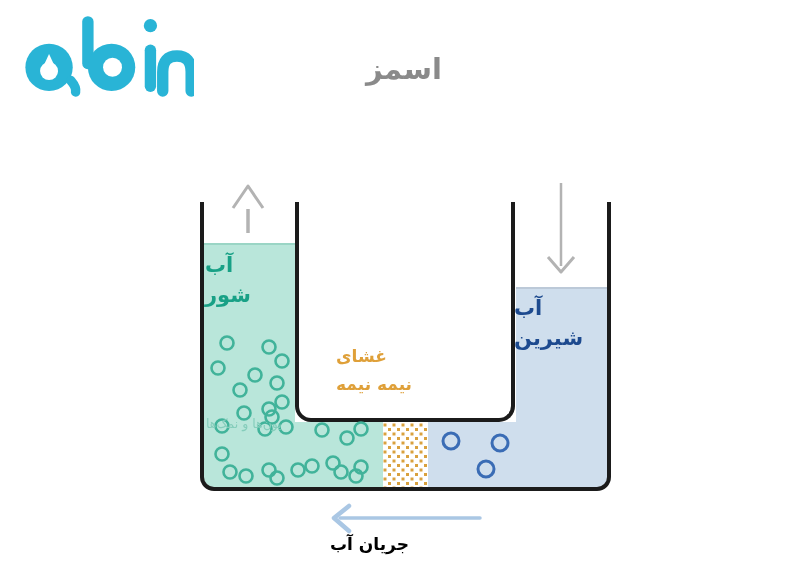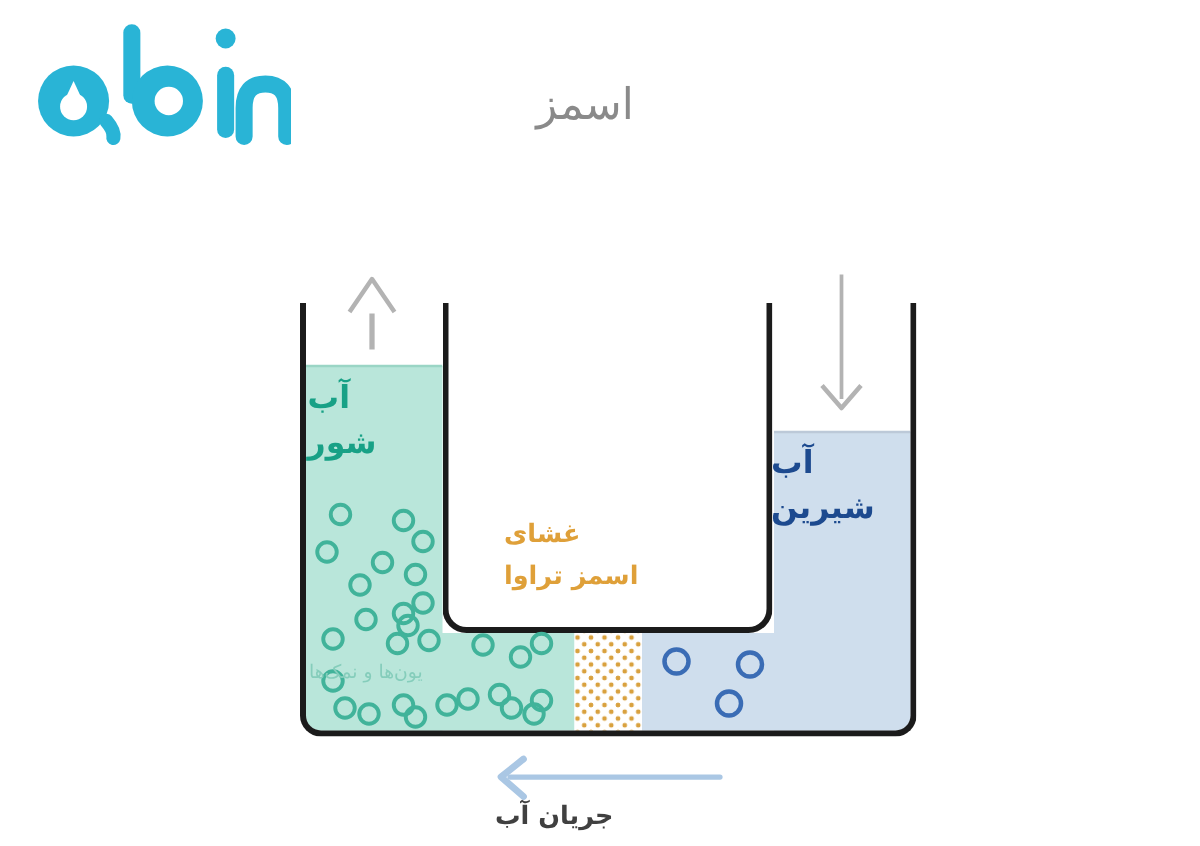--- a/index.html
+++ b/index.html
@@ -4,22 +4,22 @@
 <style>
   html,body{margin:0;padding:0;}
   body{
     width:800px;height:564px;position:relative;background:#ffffff;
     font-family:"DejaVu Sans", sans-serif;overflow:hidden;
   }
   .abs{position:absolute;}
   
   #logo{left:14px;top:12px;width:180px;height:86px;}
   #page-title{
-    left:240px;top:52px;width:300px;text-align:center;
-    font-size:29px;font-weight:normal;color:#8a8a8a;
+    left:254px;top:52px;width:300px;text-align:center;
+    font-size:29px;font-weight:bold;color:#8a8a8a;
   }
   
   .water{box-sizing:border-box;}
   #salt-water-column{
     left:204px;top:243px;width:91px;height:244px;
     background:#b9e6da;border-top:2px solid #9ad5c5;
     border-radius:0 0 0 10px;
   }
   #salt-water-channel{
     left:204px;top:422px;width:179px;height:65px;
@@ -57,22 +57,22 @@
     border-radius:0 0 14px 14px;
     pointer-events:none;
   }
   
   #overlay{left:0;top:0;width:800px;height:564px;}
   
   .lbl{white-space:pre-line;text-align:left;font-weight:bold;line-height:1.45;}
   #salt-water-label{left:205px;top:250px;width:90px;font-size:21px;color:#18a186;}
   #fresh-water-label{left:514px;top:293px;width:95px;font-size:21px;color:#1d4a8f;}
   #membrane-label{left:336px;top:342px;width:140px;font-size:17px;color:#dfa039;line-height:1.65;}
-  #ions-label{left:206px;top:439px;width:140px;font-size:12.5px;font-weight:normal;color:#85cdbb;}
-  #flow-label{left:330px;top:532px;width:125px;font-size:17px;color:#404040;}
+  #ions-label{left:206px;top:415px;width:140px;font-size:12.5px;font-weight:normal;color:#85cdbb;}
+  #flow-label{left:330px;top:532px;width:125px;font-size:17px;color:#000000;}
 </style>
 </head>
 <body>
 
 <svg id="logo" class="abs" viewBox="0 0 190 86" aria-hidden="true">
   <g fill="#29b4d6" stroke="none">
 
     <circle cx="37" cy="56" r="25"></circle>
     <path d="M60,70 Q66,77 65,82" stroke="#29b4d6" stroke-width="10" stroke-linecap="round" fill="none"></path>
 
@@ -154,15 +154,15 @@
       <circle cx="500" cy="443" r="8" fill="none" stroke="#3a6cb5" stroke-width="3"></circle>
       <circle cx="486" cy="469" r="8" fill="none" stroke="#3a6cb5" stroke-width="3"></circle>
     </g>
 </svg>
 
 <div id="salt-water-label" class="abs lbl">آب
 شور</div>
 <div id="fresh-water-label" class="abs lbl">آب
 شیرین</div>
 <div id="membrane-label" class="abs lbl">غشای
-اسمز تراوا</div>
+نیمه نیمه</div>
 <div id="ions-label" class="abs lbl">یون‌ها و نمک‌ها</div>
 <div id="flow-label" class="abs lbl">جریان آب</div>
 
 </body></html>

